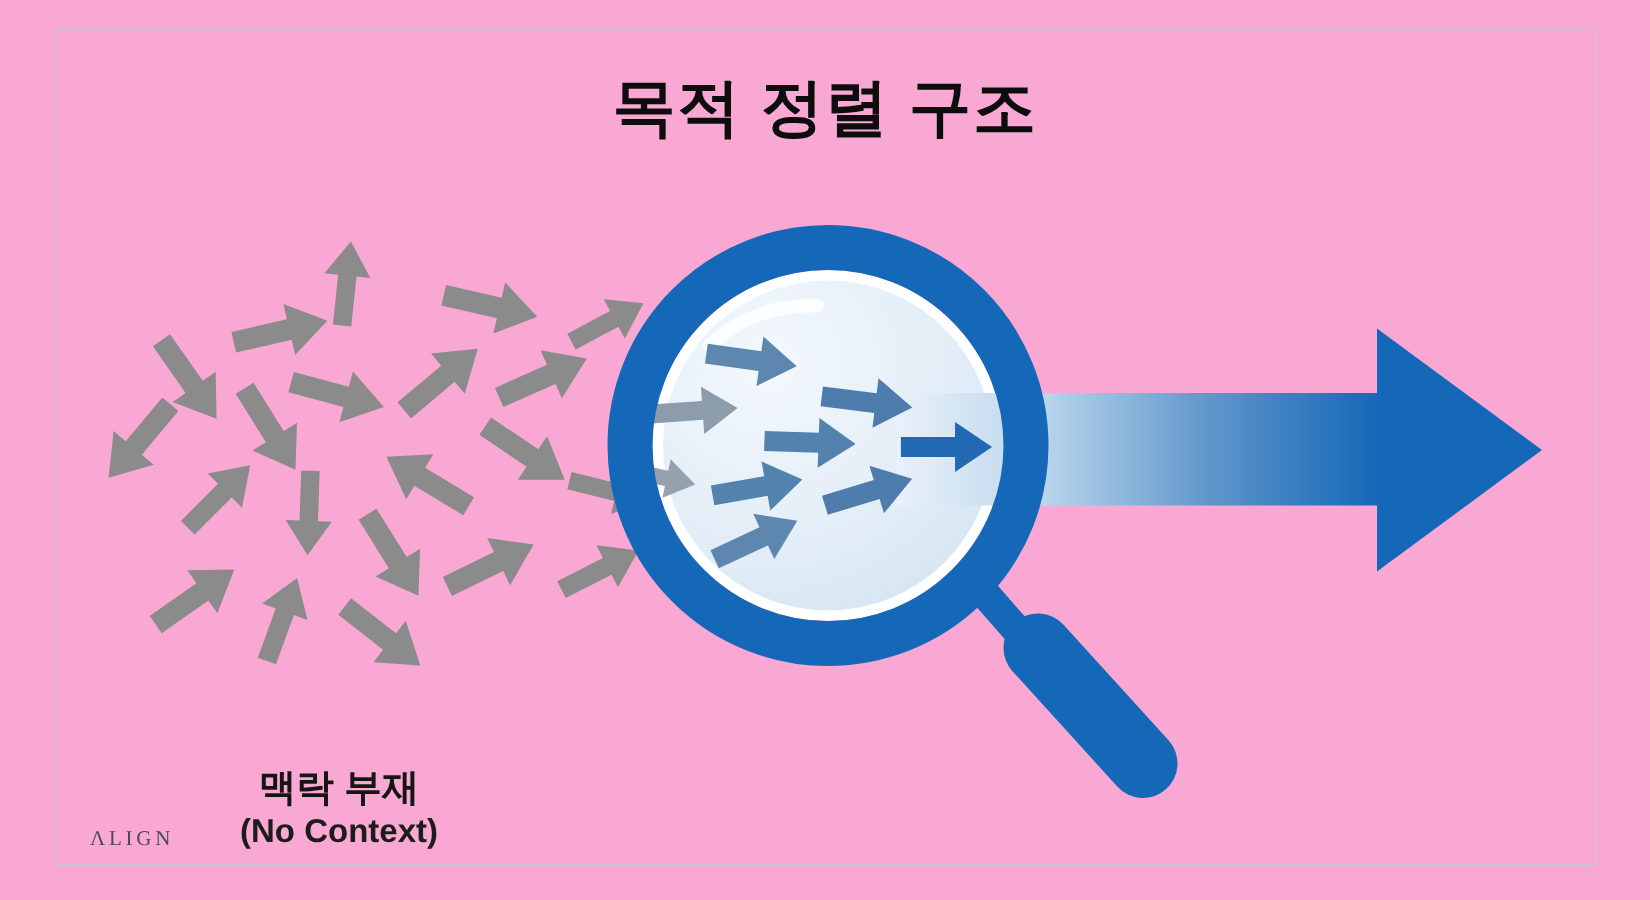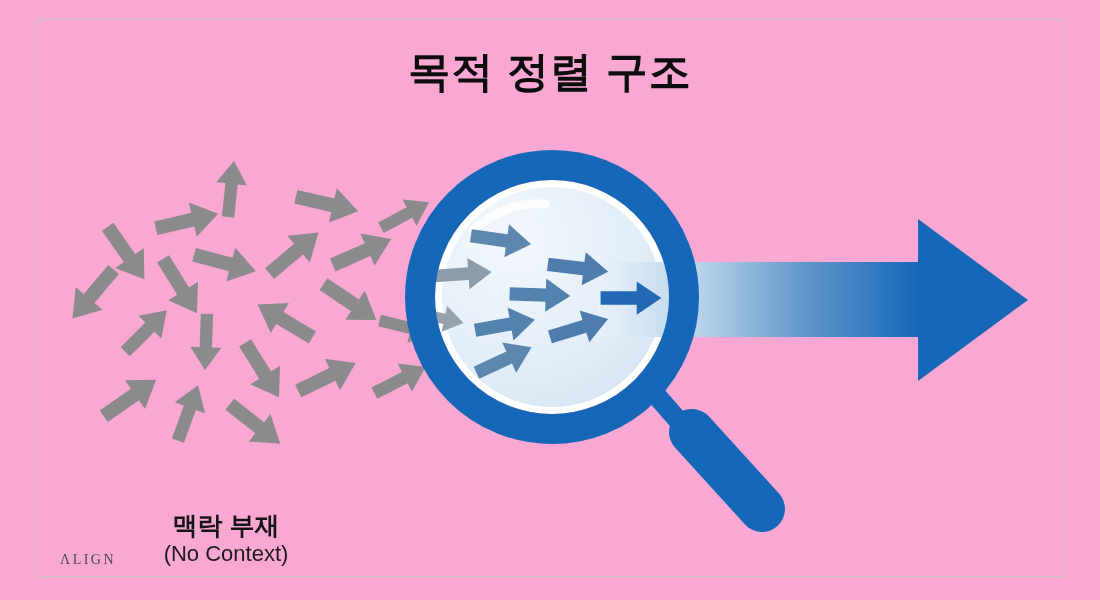--- a/index.html
+++ b/index.html
@@ -11,21 +11,21 @@
     position:absolute;left:37px;top:19px;width:1027px;height:558px;
     border:1px solid #c9c9c9;box-sizing:border-box;pointer-events:none;
   }
   .title{
     position:absolute;left:0;top:44px;width:1100px;text-align:center;
     font-size:42px;font-weight:800;letter-spacing:1px;color:#0d0d0d;
   }
   .fig{position:absolute;left:0;top:0;}
   .stage-label{position:absolute;width:320px;text-align:center;top:474px;}
   .stage-label .ko{font-size:25px;font-weight:800;line-height:1.25;color:#151515;}
-  .stage-label .en{font-size:22px;font-weight:400;line-height:1.2;color:#1c1c1c;}
+  .stage-label .en{font-size:22px;font-weight:700;line-height:1.2;color:#1c1c1c;}
   .stage-1{left:66px;margin-top:36px;}
   .stage-2{left:391px;}
   .stage-3{left:741px;}
   .logo{
     position:absolute;left:48px;top:552px;font-size:14px;letter-spacing:2.5px;
     color:#4c4c4c;font-family:Liberation Serif, serif;margin-left:12px;
   }
 </style>
 </head>
 <body>

